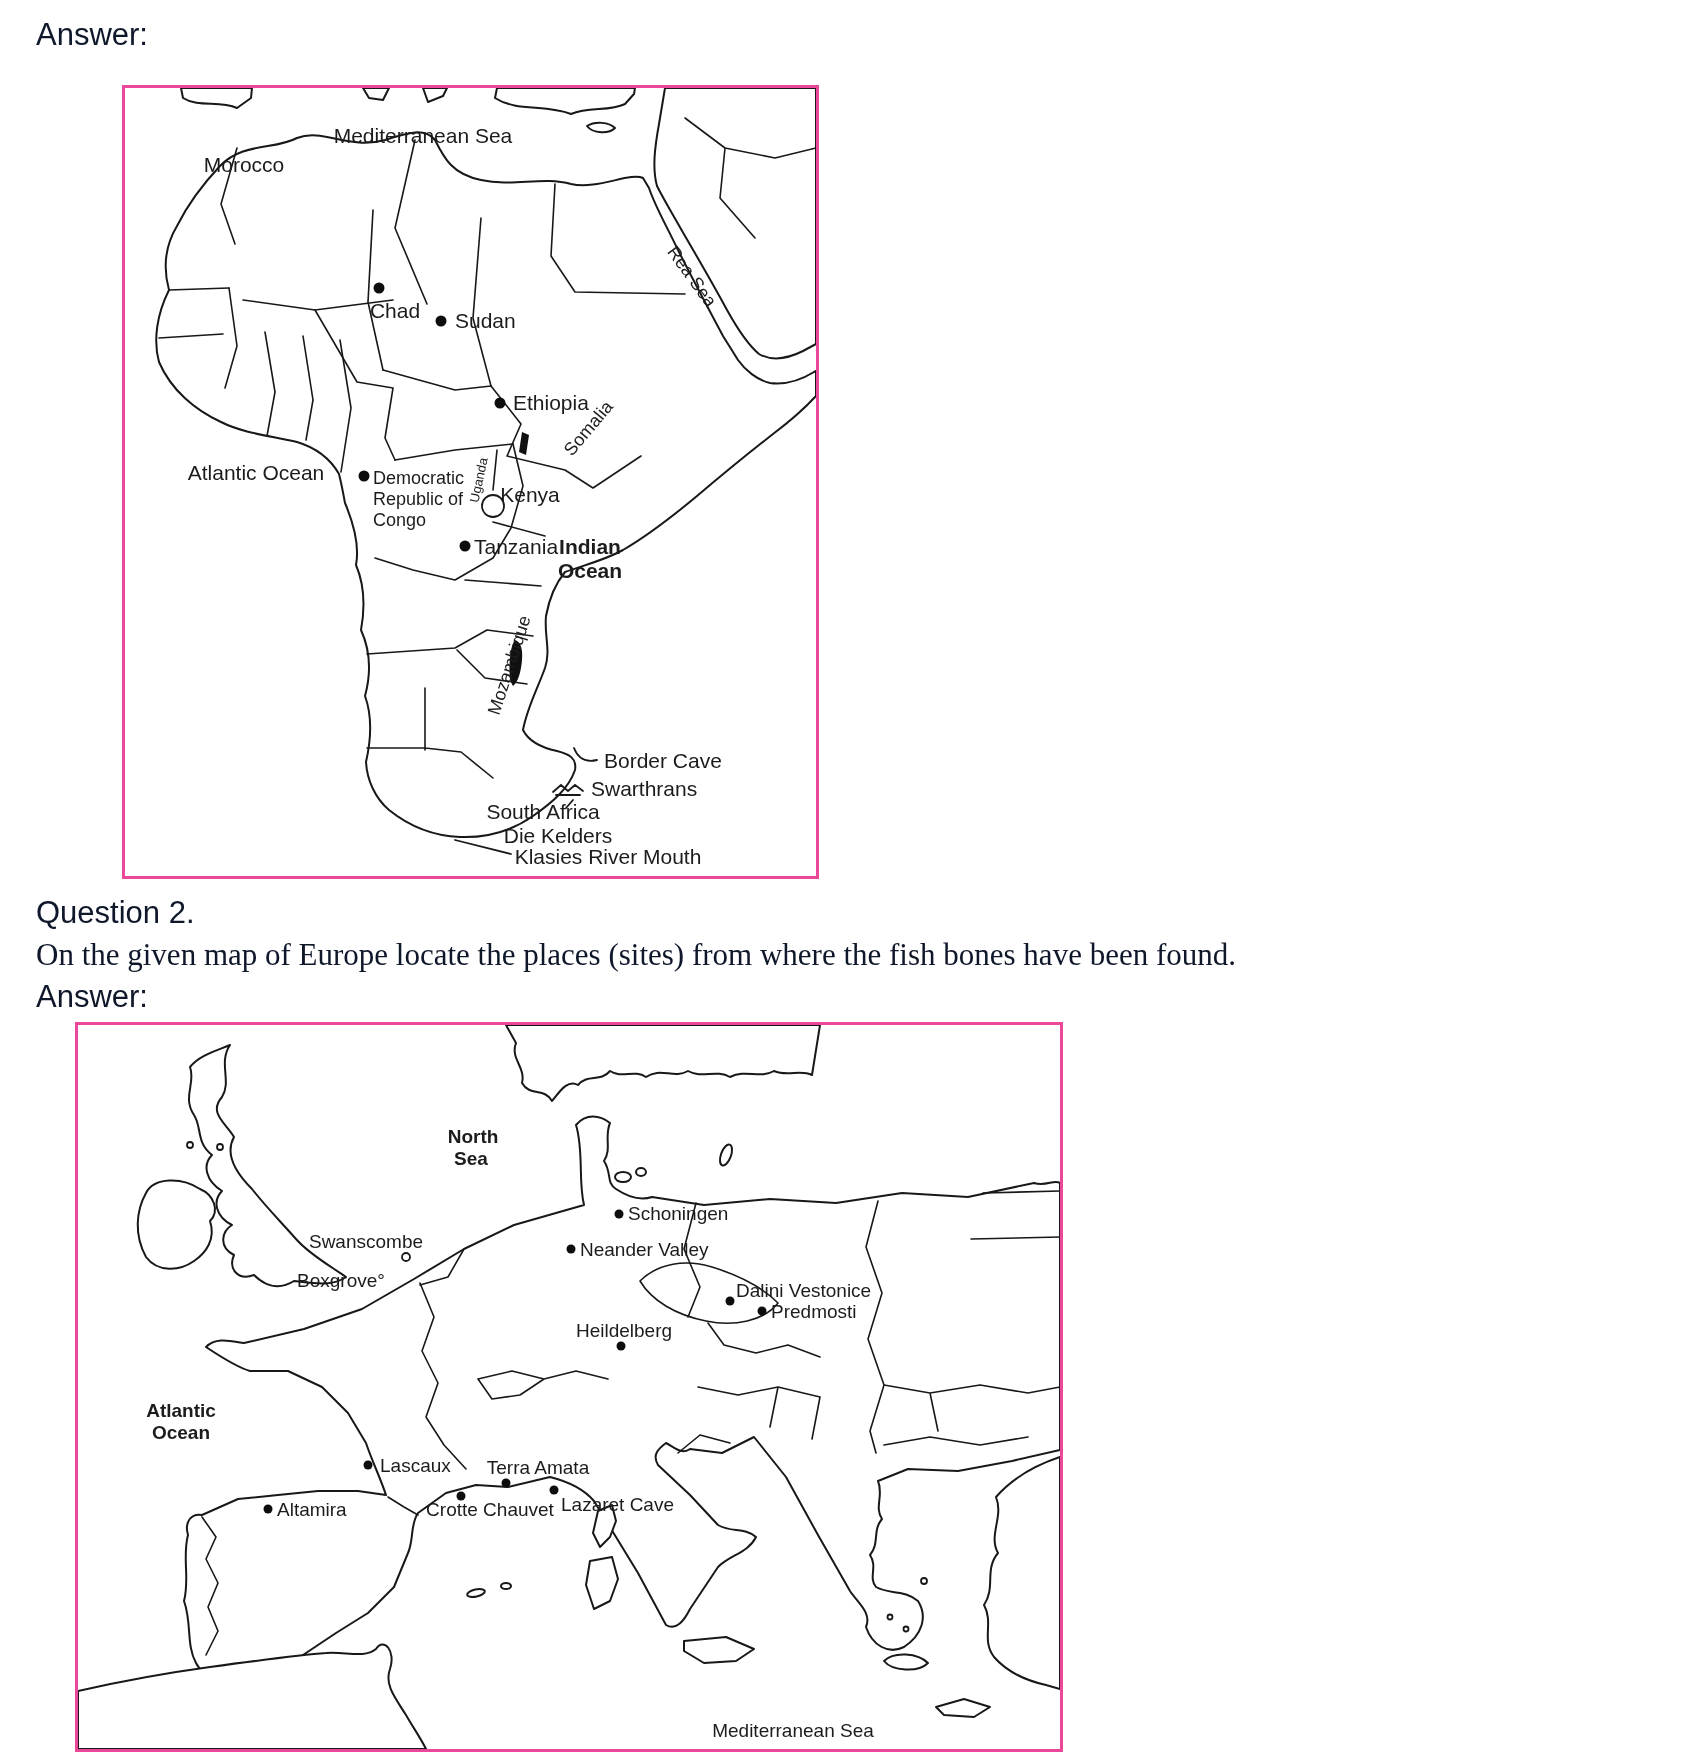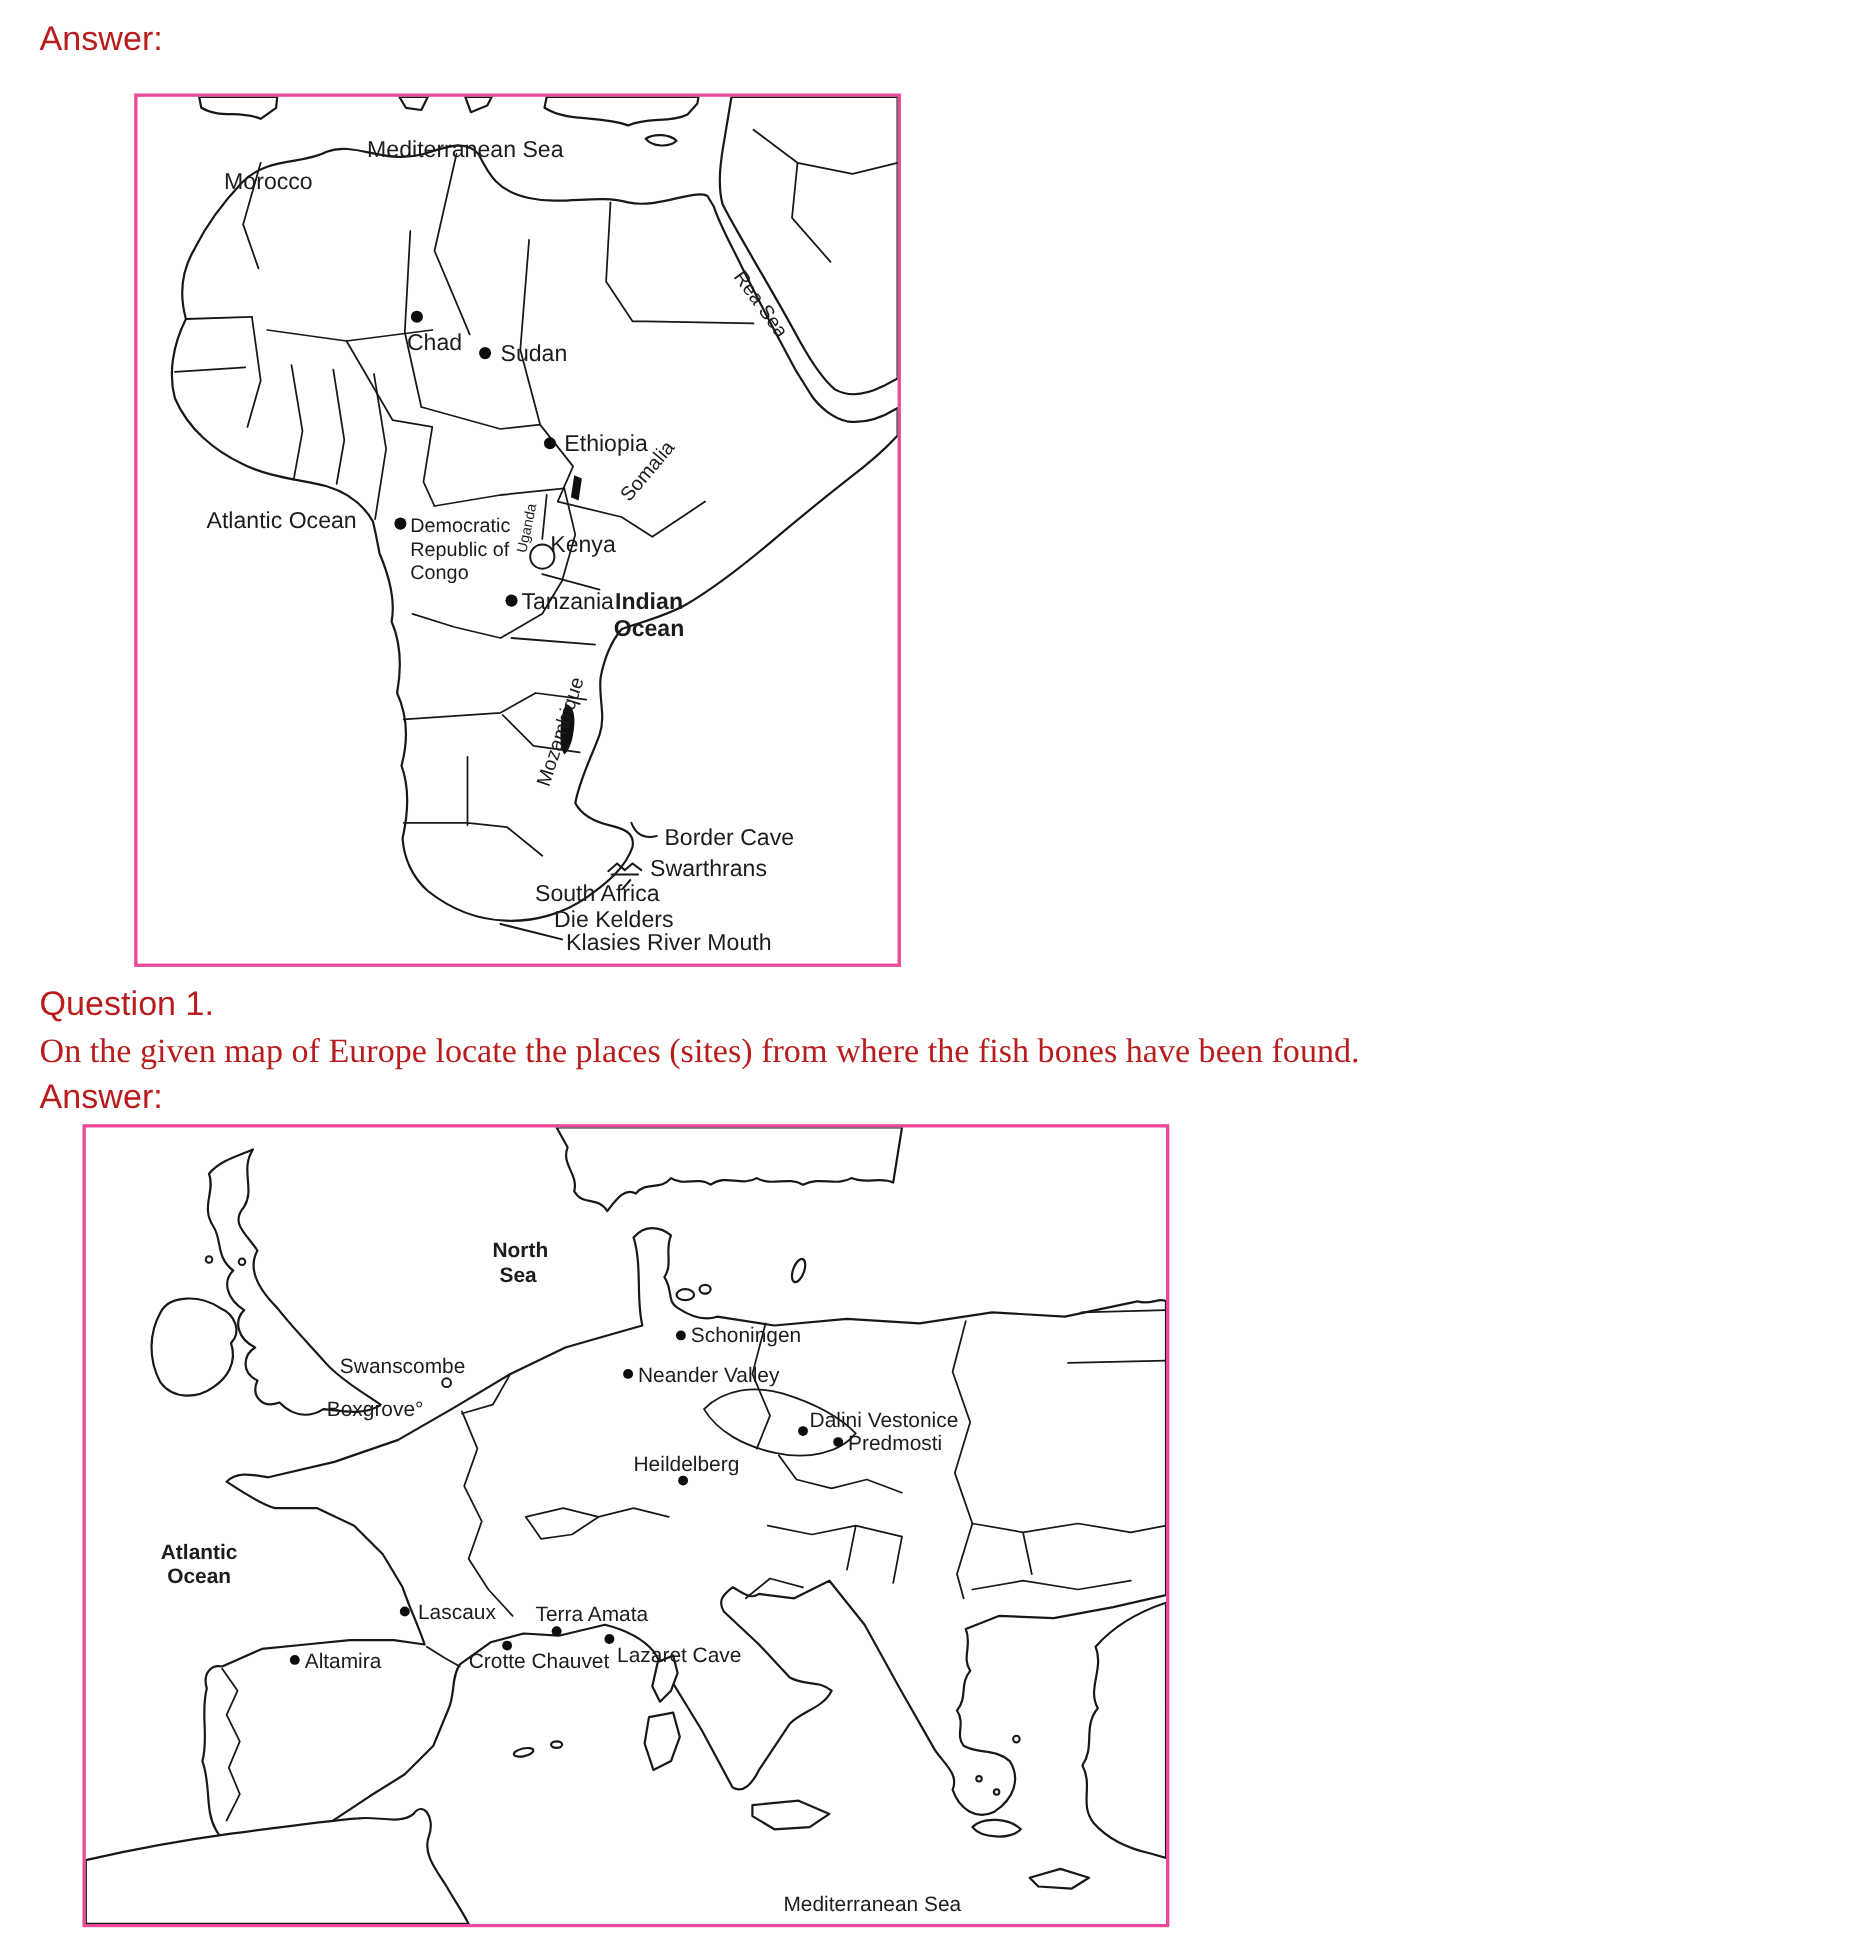--- a/index.html
+++ b/index.html
@@ -1,18 +1,18 @@
 <!DOCTYPE html>
 <html><head>
 <meta charset="utf-8">
 <style>
   html,body{margin:0;padding:0;background:#ffffff;}
   #page{position:relative;width:1700px;height:1757px;background:#ffffff;
         font-family:"Liberation Sans", sans-serif;color:#262626;overflow:hidden;}
-  .doc-text{position:absolute;left:36px;font-size:31px;line-height:42px;color:#b91c1c;white-space:pre;}
+  .doc-text{position:absolute;left:36px;font-size:31px;line-height:42px;color:#0f172a;white-space:pre;}
   .map-figure{position:absolute;border:3px solid #ec4899;background:#ffffff;}
   #africa-figure{left:122px;top:85px;width:691px;height:788px;}
   #europe-figure{left:75px;top:1022px;width:982px;height:724px;}
   svg{display:block;}
   .coast{fill:#ffffff;stroke:#181818;stroke-width:2;stroke-linejoin:round;}
   .border-line{fill:none;stroke:#181818;stroke-width:1.6;stroke-linejoin:round;stroke-linecap:round;}
   .lake{fill:#101010;stroke:none;}
   .site-dot{fill:#0d0d0d;stroke:none;}
   .open-marker{fill:none;stroke:#181818;stroke-width:1.8;}
   .map-label{fill:#1c1c1c;font-family:"Liberation Sans", sans-serif;font-size:21px;}
@@ -97,21 +97,21 @@
       <text class="map-label b" text-anchor="middle" x="465" y="490">Ocean</text>
       <text class="map-label mid" text-anchor="middle" x="390" y="579" transform="rotate(-72 390 579)">Mozambique</text>
       <text class="map-label" text-anchor="start" x="479" y="680">Border Cave</text>
       <text class="map-label" text-anchor="start" x="466" y="708">Swarthrans</text>
       <text class="map-label" text-anchor="middle" x="418" y="731">South Africa</text>
       <text class="map-label" text-anchor="middle" x="433" y="755">Die Kelders</text>
       <text class="map-label" text-anchor="middle" x="483" y="776">Klasies River Mouth</text>
     </svg>
   </div>
 
-  <div class="doc-text" style="top:892px;">Question 1.</div>
+  <div class="doc-text" style="top:892px;">Question 2.</div>
   <div class="doc-text" style="top:934px;font-family:Liberation Serif, serif;">On the given map of Europe locate the places (sites) from where the fish bones have been found.</div>
   <div class="doc-text" style="top:976px;">Answer:</div>
 
   <div class="map-figure" id="europe-figure">
     <svg width="982" height="724" viewBox="0 0 982 724">
 
       <path class="coast" d="M68,168 C58,186 56,210 68,232 C80,248 102,246 116,236 C128,228 138,214 132,196 C142,186 136,170 122,164 C104,152 76,152 68,168 Z"></path>
 
       <path class="coast" d="M152,20 C140,38 154,56 144,72 C130,88 148,98 156,112 C146,130 160,150 174,164 C188,182 204,198 218,214 C232,230 254,242 268,252 C254,262 234,258 216,256 C200,266 186,260 176,250 C160,256 150,244 156,230 C140,222 144,206 154,200 C138,192 134,176 144,166 C128,156 124,140 134,130 C118,118 124,102 116,90 C104,72 118,58 112,42 C122,30 138,26 152,20 Z"></path>
       <circle class="open-marker" cx="112" cy="120" r="3"></circle>

